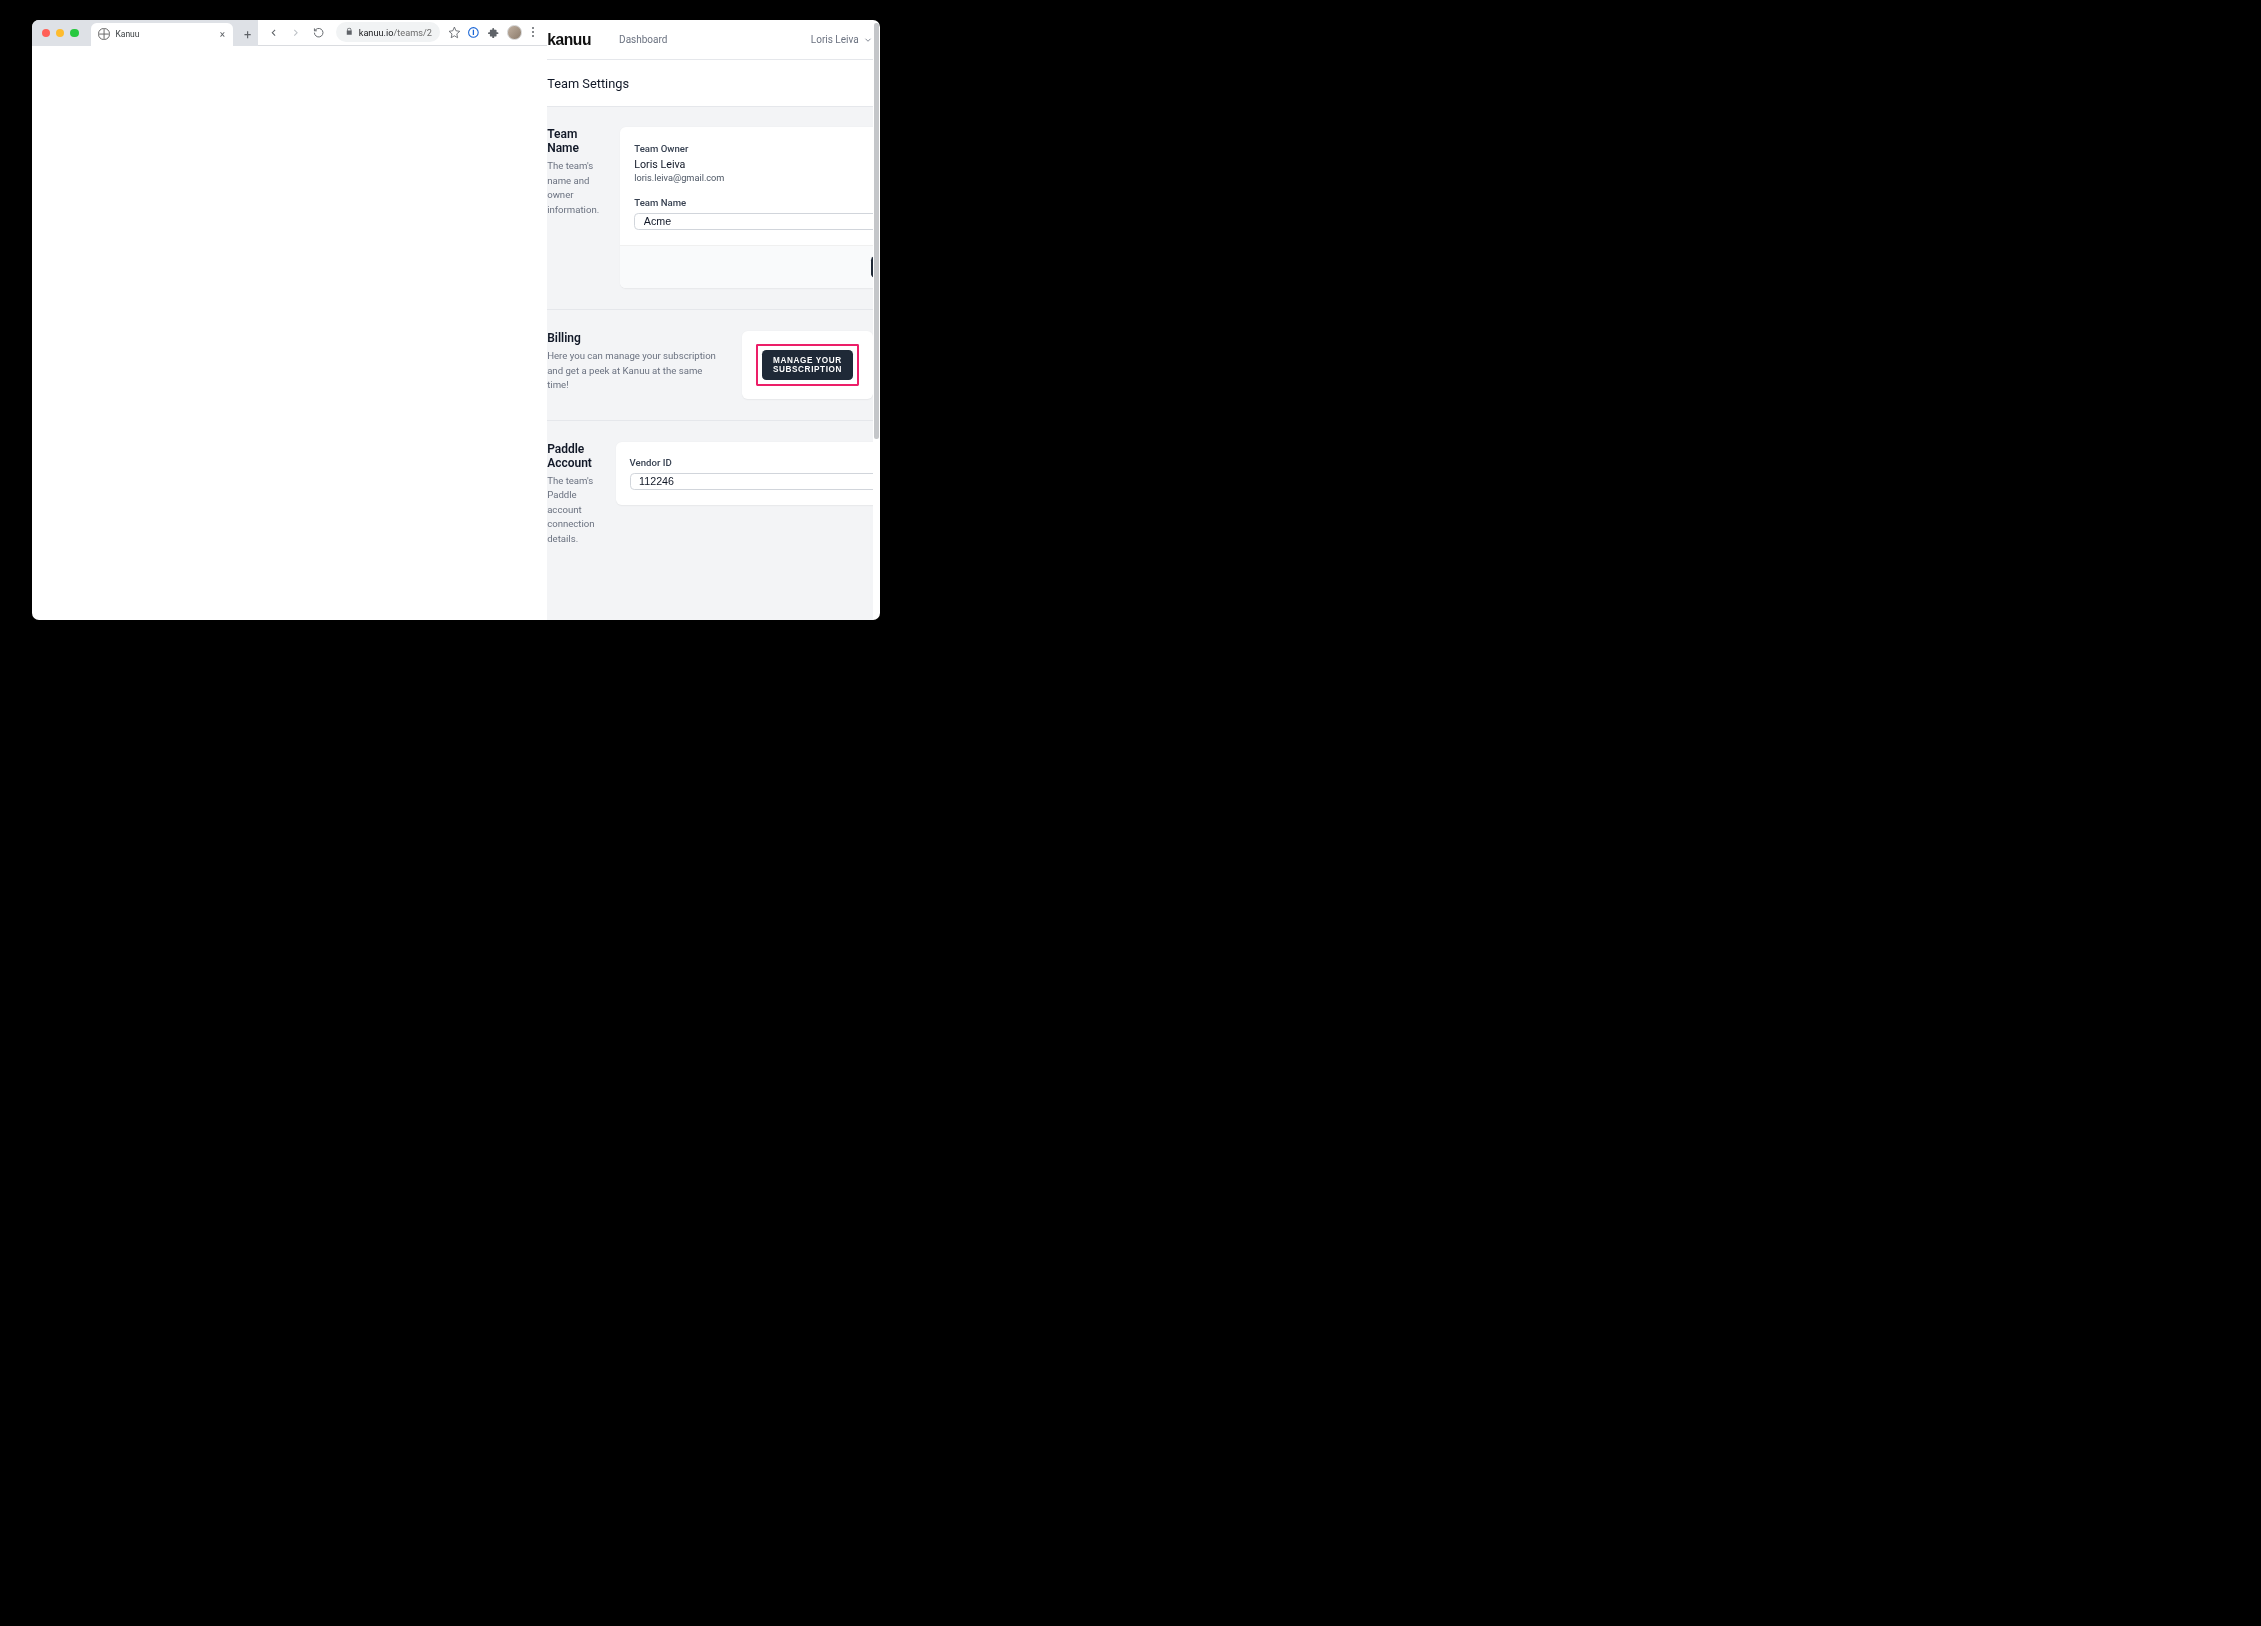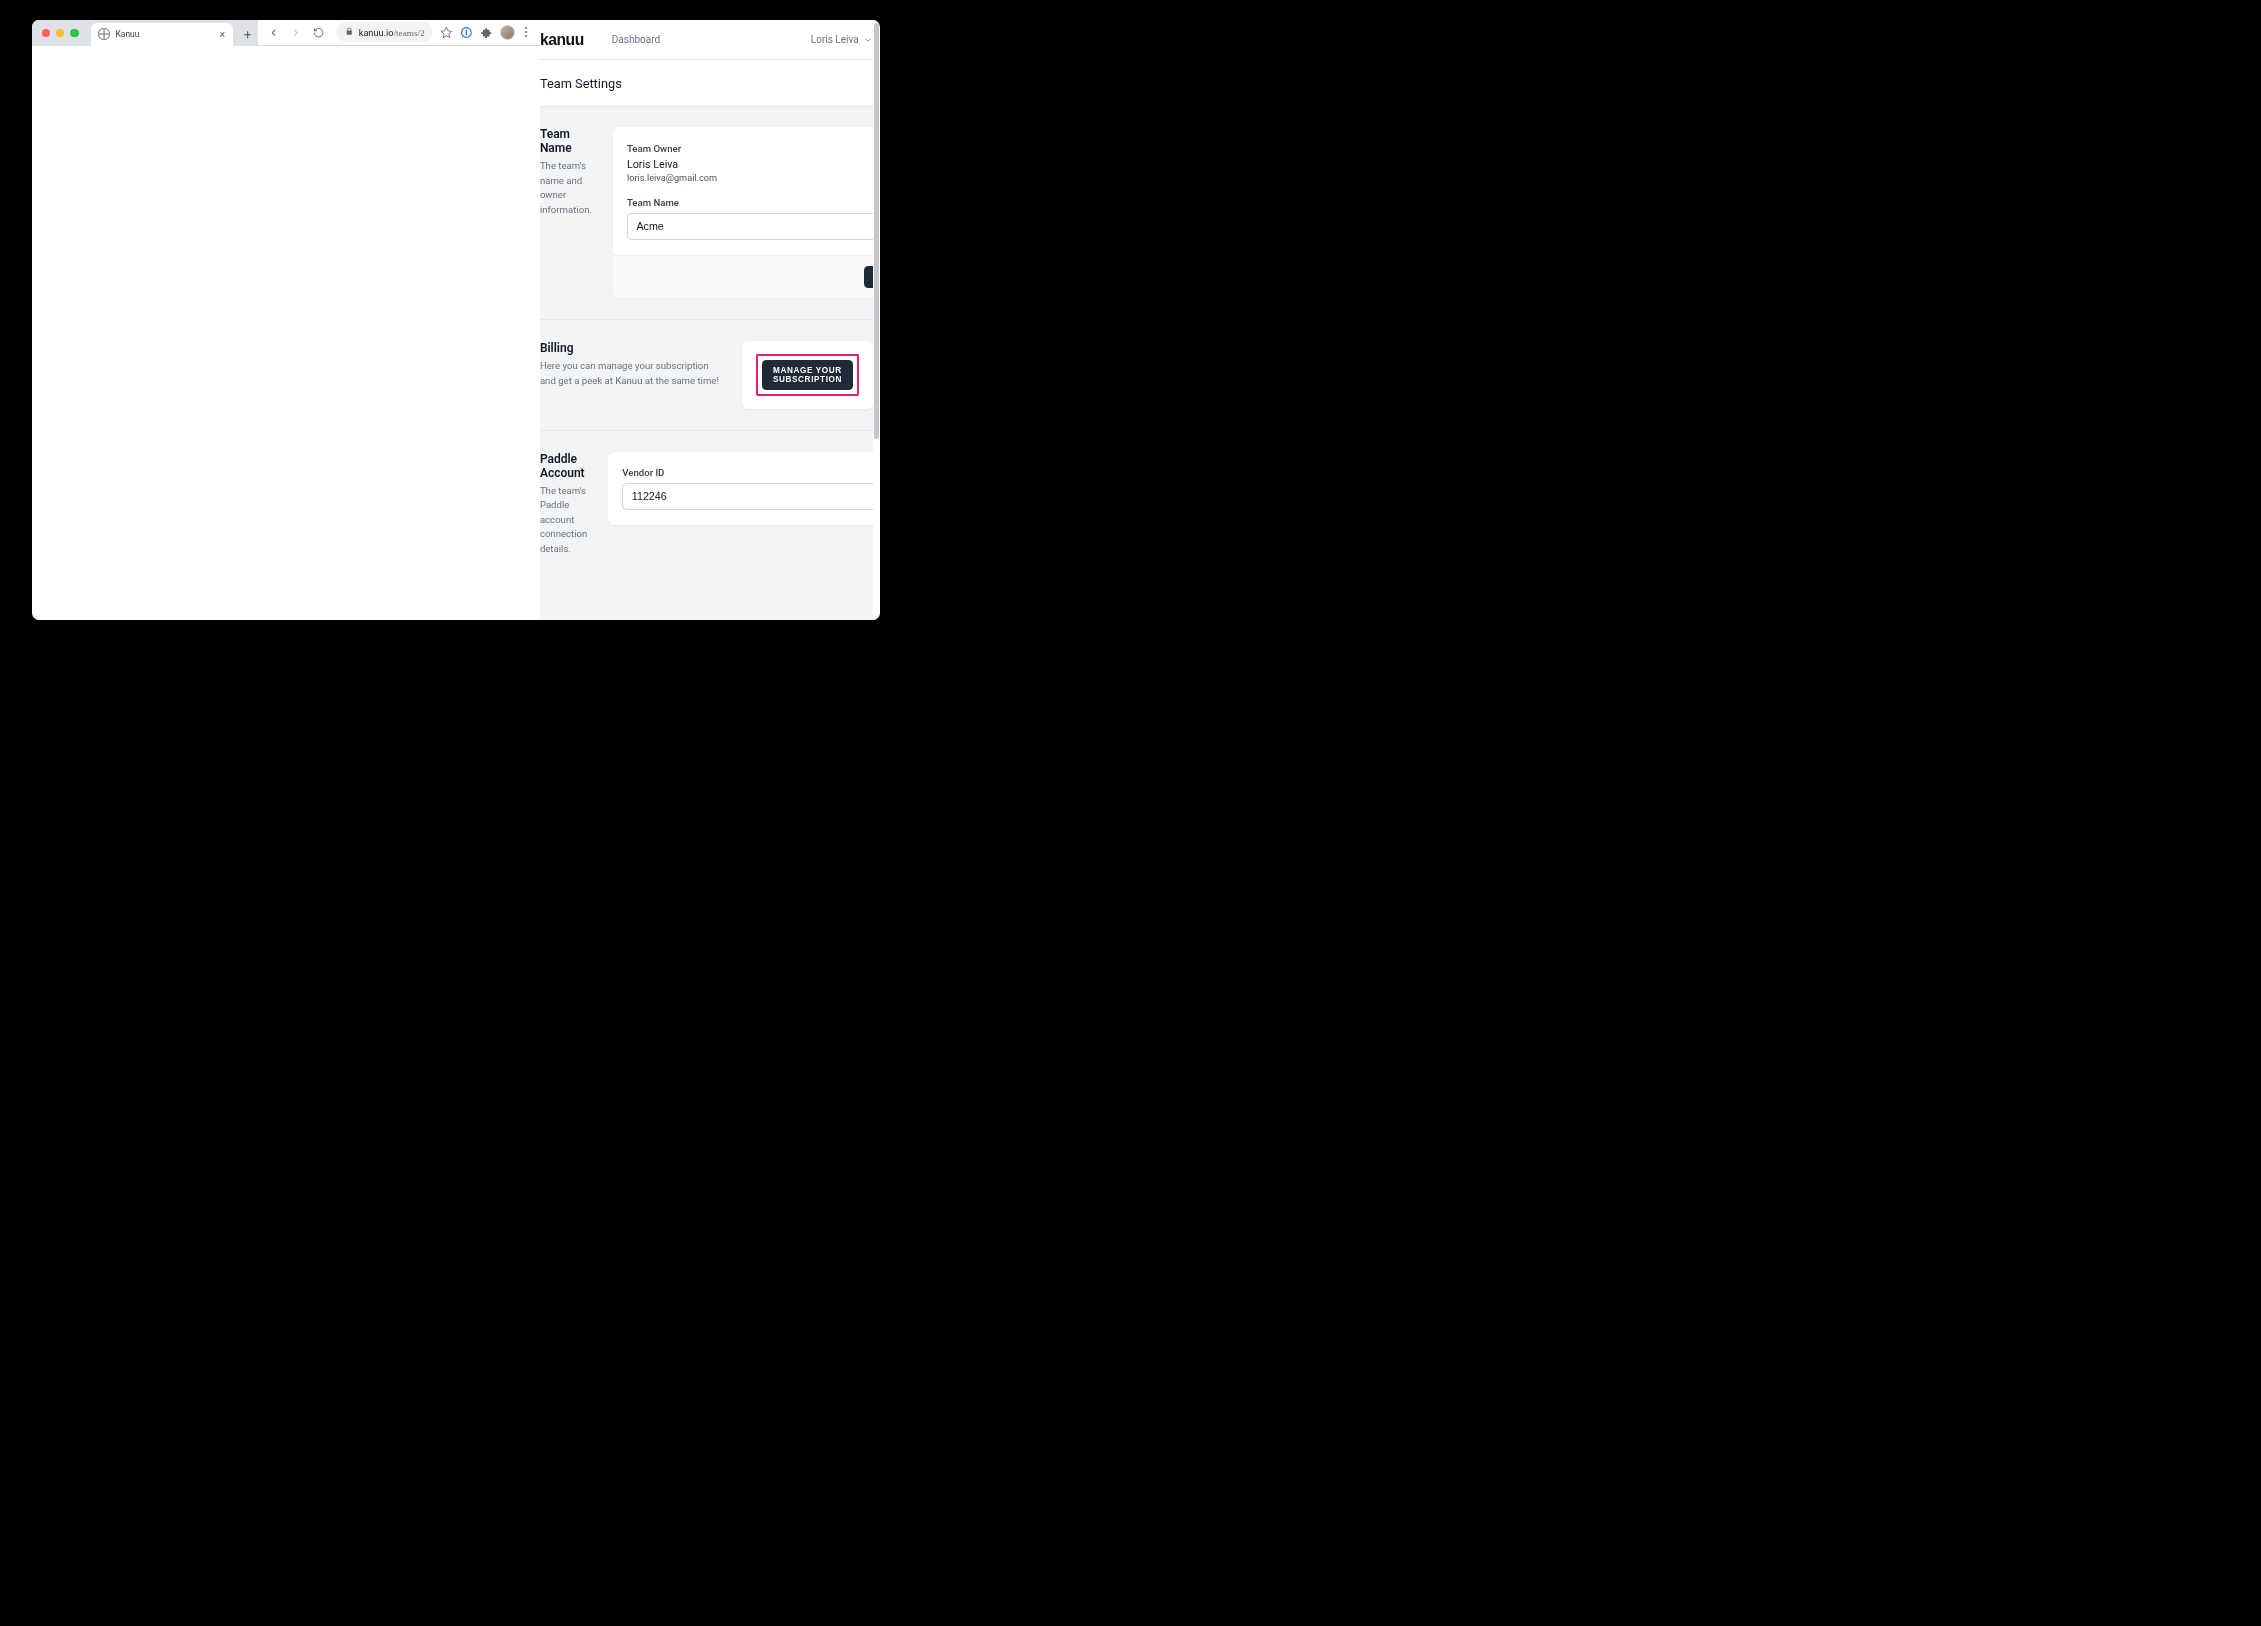--- a/index.html
+++ b/index.html
@@ -91,21 +91,21 @@
   }
   .nav-btn.disabled { color:#bdc1c6; }
   .nav-btn svg { width:11.4px; height:11.4px; }
   .url-field {
     flex:1; height:20px; background:#f1f3f4; border-radius:10px;
     display:flex; align-items:center; padding:0 8.5px; gap:5.7px;
     font-size:9.2px; color:#202124; margin: 0 4.3px;
   }
   .lock-icon { color:#5f6368; }
   .url-field .host { color:#202124; }
-  .url-field .path { color:#6b6b6b;font-family:Liberation Serif, serif; }
+  .url-field .path { color:#6b6b6b; }
   .right-icons { display:flex; align-items:center; gap:7px; padding-right:4.3px;}
   .right-icons .ico { width:12.8px; height:12.8px; display:flex; align-items:center; justify-content:center; color:#5f6368;}
   .avatar-dot {
     width:15.6px; height:15.6px; border-radius:50%;
     background: linear-gradient(135deg,#c0b0a0,#8b7b6b);
     border:0.7px solid #d0d0d0;
   }
   .kebab { display:flex; flex-direction:column; gap:1.8px; padding:2.8px; cursor:pointer;}
   .kebab span{width:2.1px;height:2.1px;background:#5f6368;border-radius:50%;}
 
@@ -173,21 +173,21 @@
     background:#1f2937; color:#fff; border:none; border-radius:4.3px;
     padding:6.4px 11.4px; font-size:8.2px; font-weight:600; letter-spacing:0.6px;
     cursor:pointer; text-transform:uppercase;
   }
   .field-label { font-size:9.6px; font-weight:500; color:#374151; margin-bottom:4.3px; display:block;}
   .owner-name { font-size:10.7px; color:#111827; margin-top:2.8px;}
   .owner-email { font-size:9.2px; color:#4b5563; margin-top:1.4px;}
   .field-group { margin-top:14px; }
   .field-group:first-child { margin-top:0; }
   input.txt {
-    width:284px; max-width:100%; height:27px; border:0.7px solid #d1d5db; border-radius:4.3px;
+    width:284px; max-width:100%; height:17px; border:0.7px solid #d1d5db; border-radius:4.3px;
     padding:0 8.5px; font-size:10.7px; color:#111827;
   }
 
   .billing-card-body {
     padding:12.8px 14px; display:flex; justify-content:flex-end;
   }
   .highlight-box {
     border:2.1px solid #ec1e68; padding:3.6px; border-radius:1.4px;
     display:inline-block;
   }

